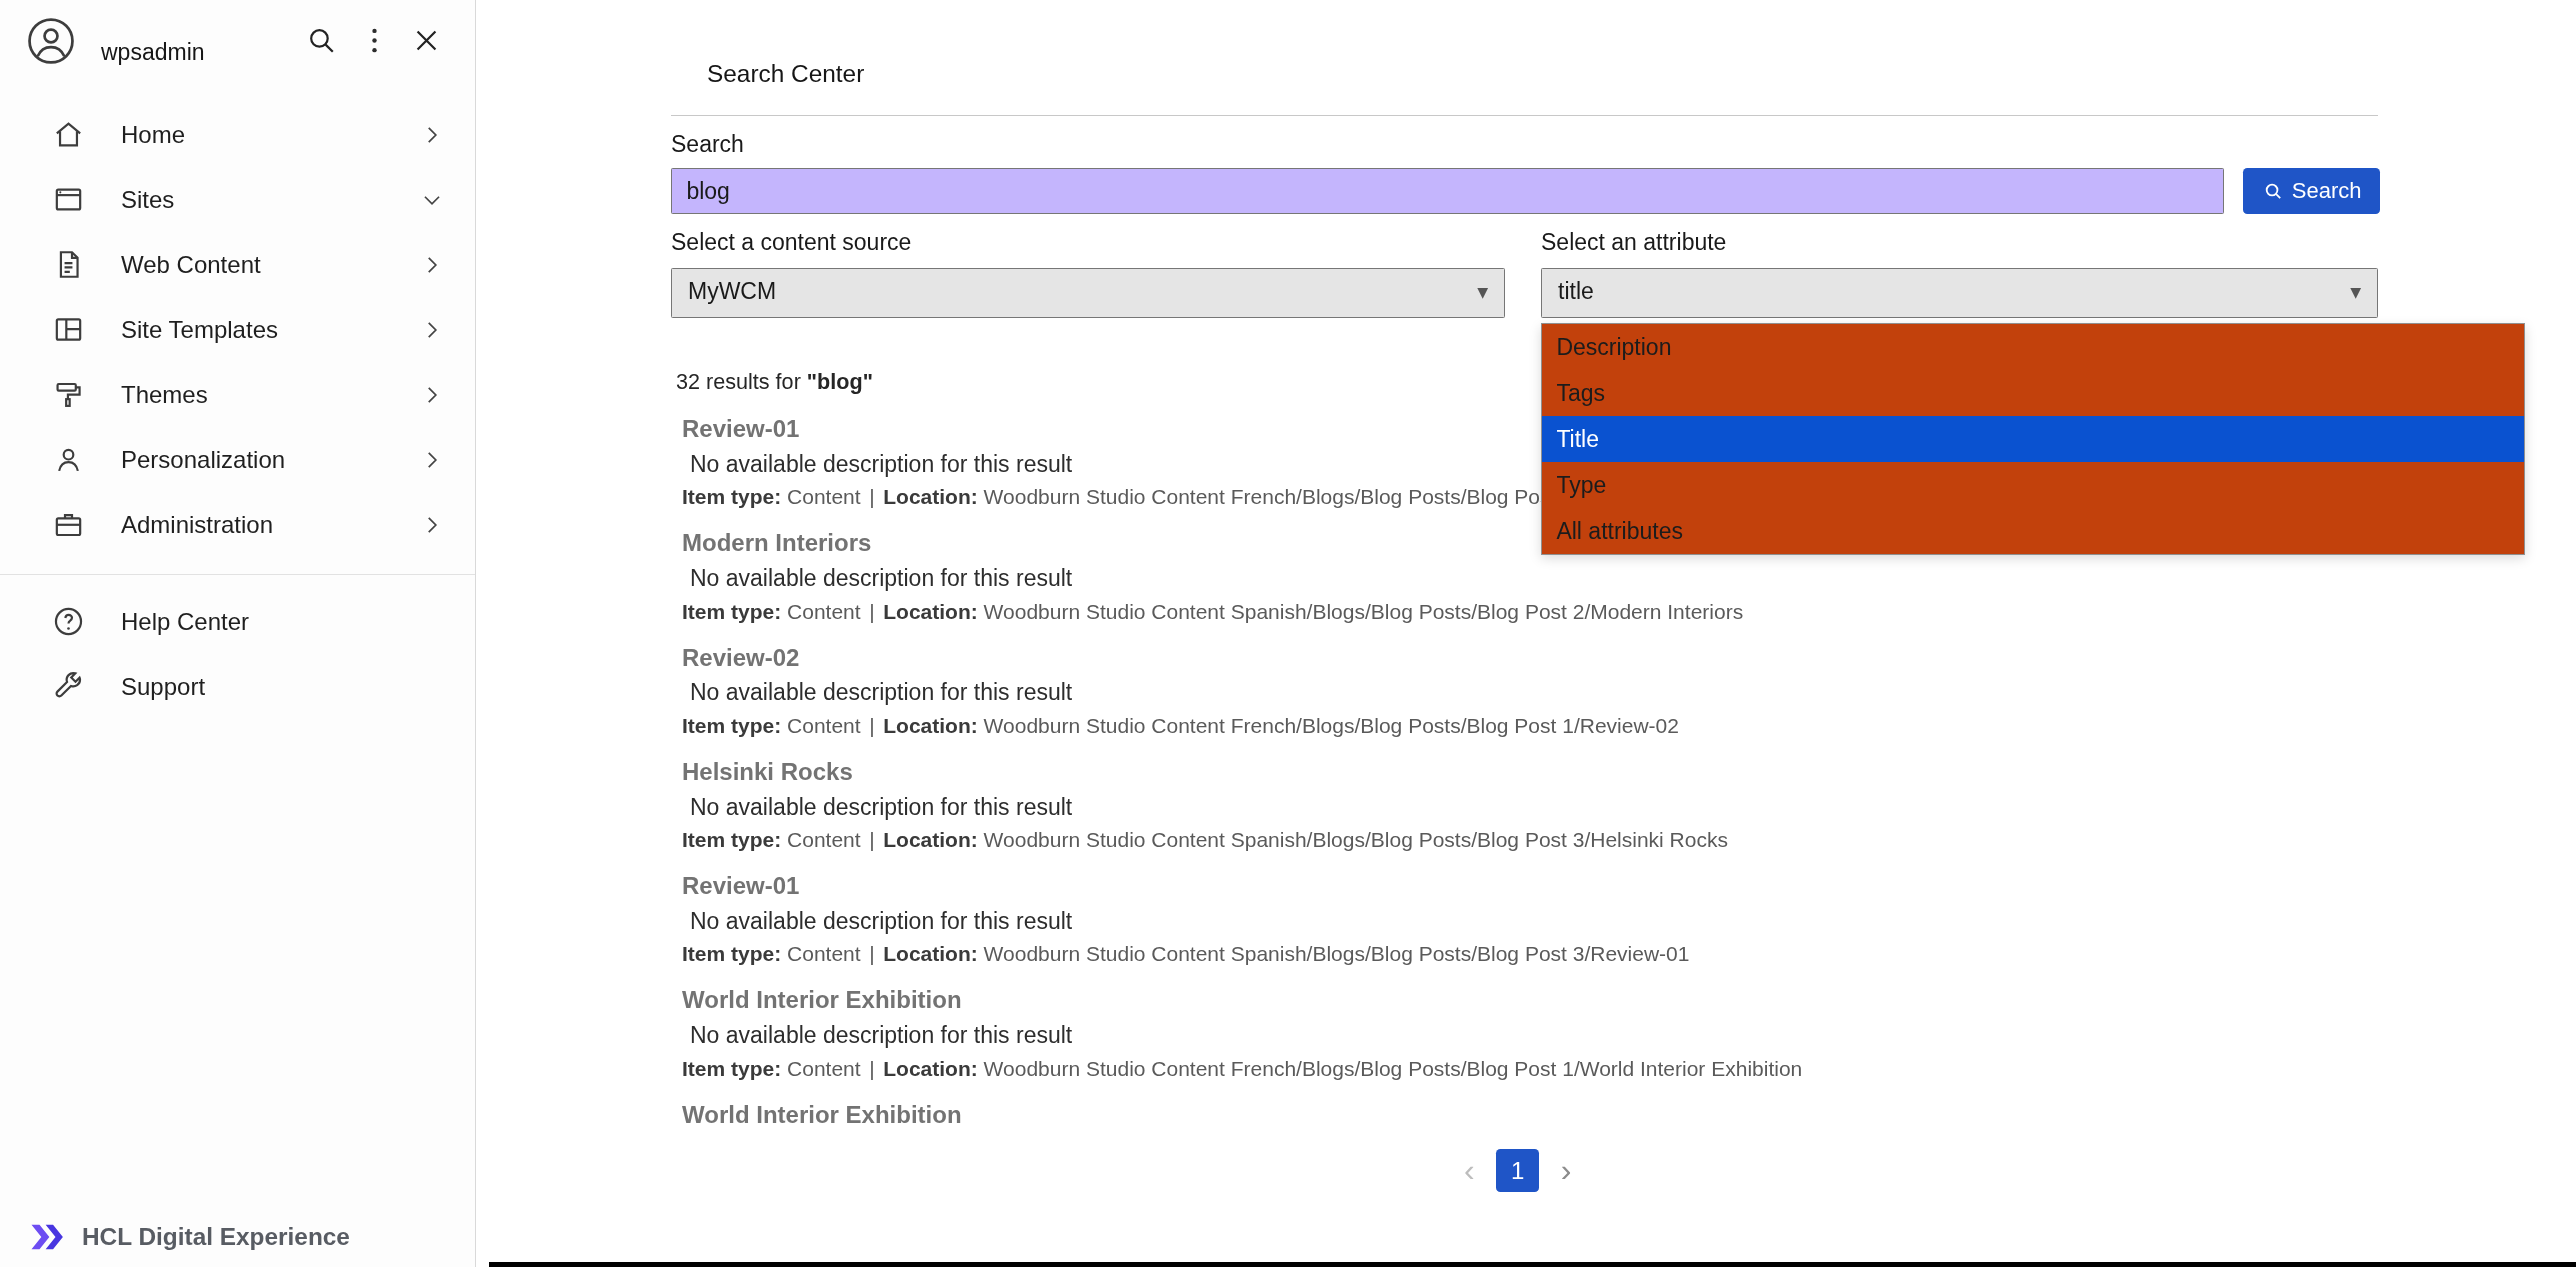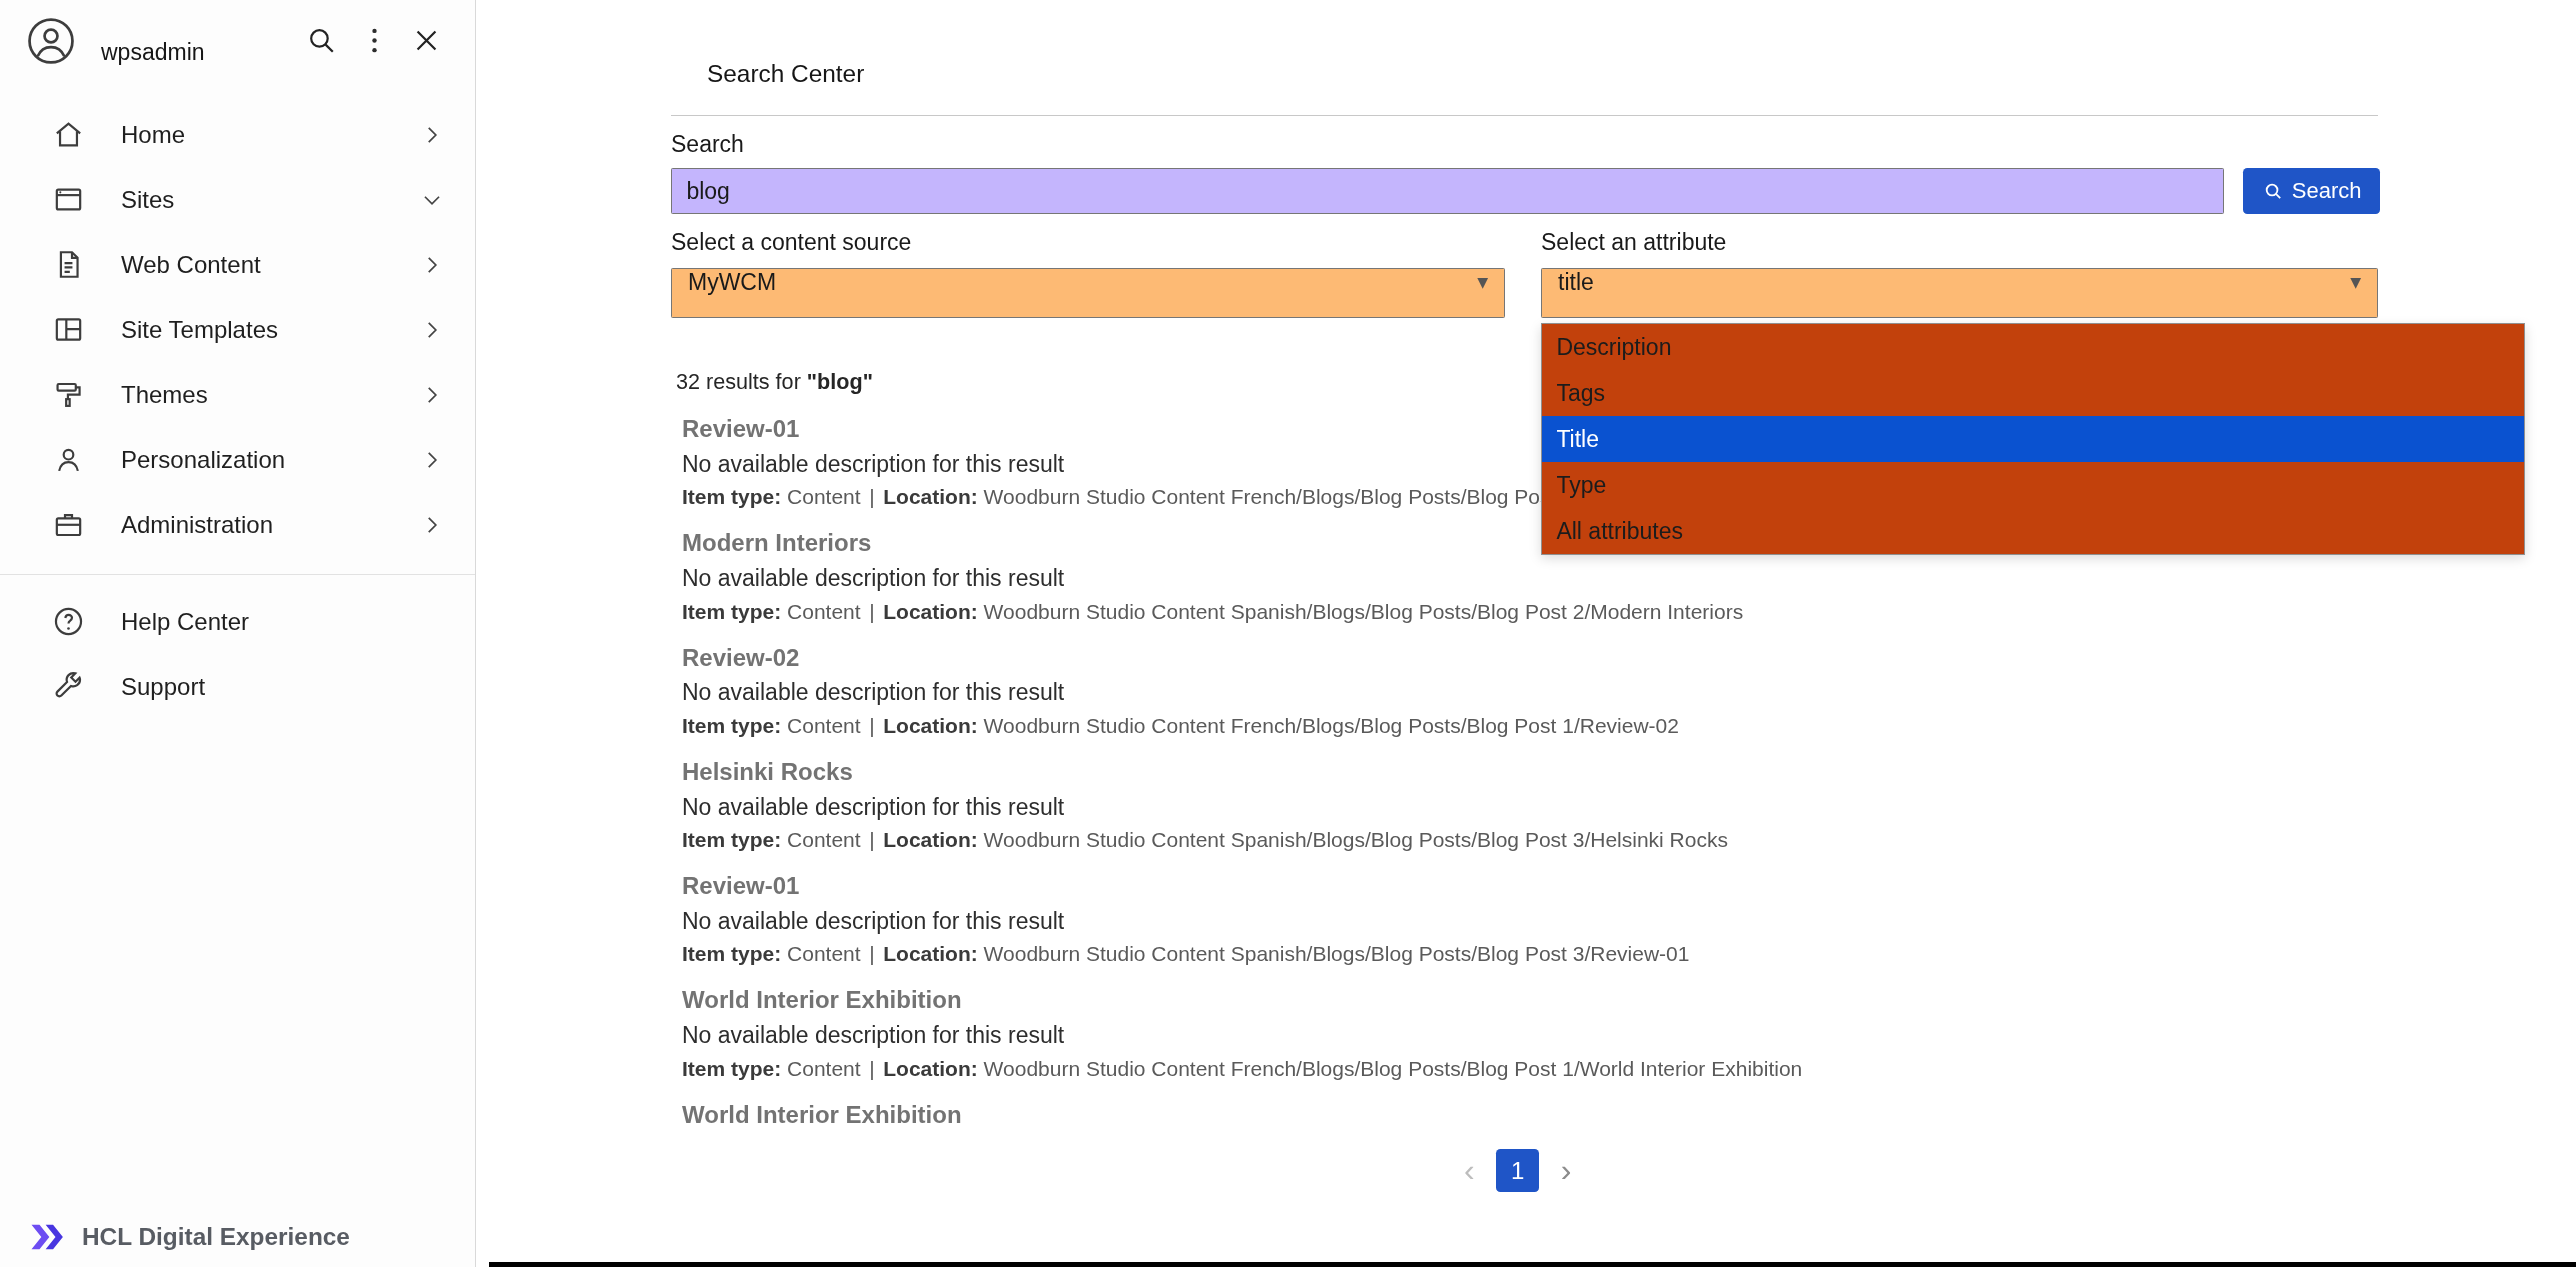--- a/index.html
+++ b/index.html
@@ -28,32 +28,32 @@
   
   .main{position:absolute;left:476px;top:0;right:0;bottom:0;background:#fff;}
   .page-title{position:absolute;left:231px;top:60px;margin:0;font-size:24.4px;font-weight:normal;color:#161616;}
   .rule{position:absolute;left:195px;top:115px;width:1707px;height:0.7px;background:#c8c8c8;}
   .flabel{position:absolute;font-size:23px;color:#1a1a1a;}
   .search-label{left:195px;top:131px;}
   .src-label{left:195px;top:229px;}
   .attr-label{left:1065px;top:229px;}
   .search-input{position:absolute;left:195px;top:168px;width:1553px;height:46px;border:0.7px solid #767676;border-radius:1.4px;font-size:23px;padding:0 14.4px;box-sizing:border-box;font-family:"Liberation Sans",sans-serif;color:#1a1a1a;outline:none;background:#c4b5fd;}
   .search-btn{position:absolute;left:1767px;top:168px;width:137px;height:46px;background:#1f55c7;border:none;border-radius:4.3px;color:#fff;font-size:22px;font-family:"Liberation Sans",sans-serif;display:flex;align-items:center;justify-content:center;gap:7.2px;cursor:pointer;}
-  .select{position:absolute;top:268px;height:50px;border:0.7px solid #767676;border-radius:1.4px;background:#fdba74;display:flex;align-items:flex-start;justify-content:space-between;padding:0 16px;box-sizing:border-box;font-size:23px;color:#1a1a1a;cursor:pointer;}
+  .select{position:absolute;top:268px;height:50px;border:0.7px solid #767676;border-radius:1.4px;background:#e5e5e5;display:flex;align-items:flex-end;justify-content:space-between;padding:12px 16px;box-sizing:border-box;font-size:23px;color:#1a1a1a;cursor:pointer;}
   .src-select{left:195px;width:834px;}
   .attr-select{left:1065px;width:837px;}
   .caret{font-size:21.6px;color:#555;}
   .dropdown{position:absolute;left:1065px;top:323px;width:984px;box-sizing:border-box;background:#c2410c;border:0.7px solid #909090;box-shadow:0 4.3px 11.5px rgba(0,0,0,.15);z-index:20;}
   .option{height:46px;display:flex;align-items:center;padding:0 14.4px;font-size:23px;color:#1c1c1c;cursor:pointer;}
   .option.selected{background:#0a52d0;color:#fff;}
   .results-summary{position:absolute;left:200px;top:369px;font-size:21.6px;color:#262626;}
   .results{position:absolute;left:206px;top:413px;width:1696px;}
   .result{margin-bottom:16px;}
   .rtitle{font-size:24px;font-weight:bold;color:#737373;line-height:32px;display:inline-block;cursor:pointer;}
-  .rdesc{font-size:23px;color:#2d2d2d;line-height:33px;margin-top:2.9px;}
+  .rdesc{font-size:23px;color:#2d2d2d;line-height:33px;margin-top:2.9px;margin-left:8px;}
   .rmeta{font-size:21px;color:#5a5a5a;line-height:29px;margin-top:1.4px;white-space:nowrap;}
   .mlabel{font-weight:bold;color:#3a3a3a;}
   .msep{margin:0 8.6px;}
   .pagination{position:absolute;top:1149px;left:988px;display:flex;align-items:center;gap:21.6px;}
   .pg-prev{font-size:32px;color:#bdbdbd;cursor:pointer;line-height:43px;}
   .pg-page{width:43px;height:43px;background:#1f55c7;color:#fff;font-size:24px;display:flex;align-items:center;justify-content:center;border-radius:4.3px;cursor:pointer;}
   .pg-next{font-size:32px;color:#8c8c8c;cursor:pointer;line-height:43px;}
   .bottom-strip{position:absolute;left:13px;right:0;bottom:0;height:5px;background:#000;}
 </style>
 </head>

